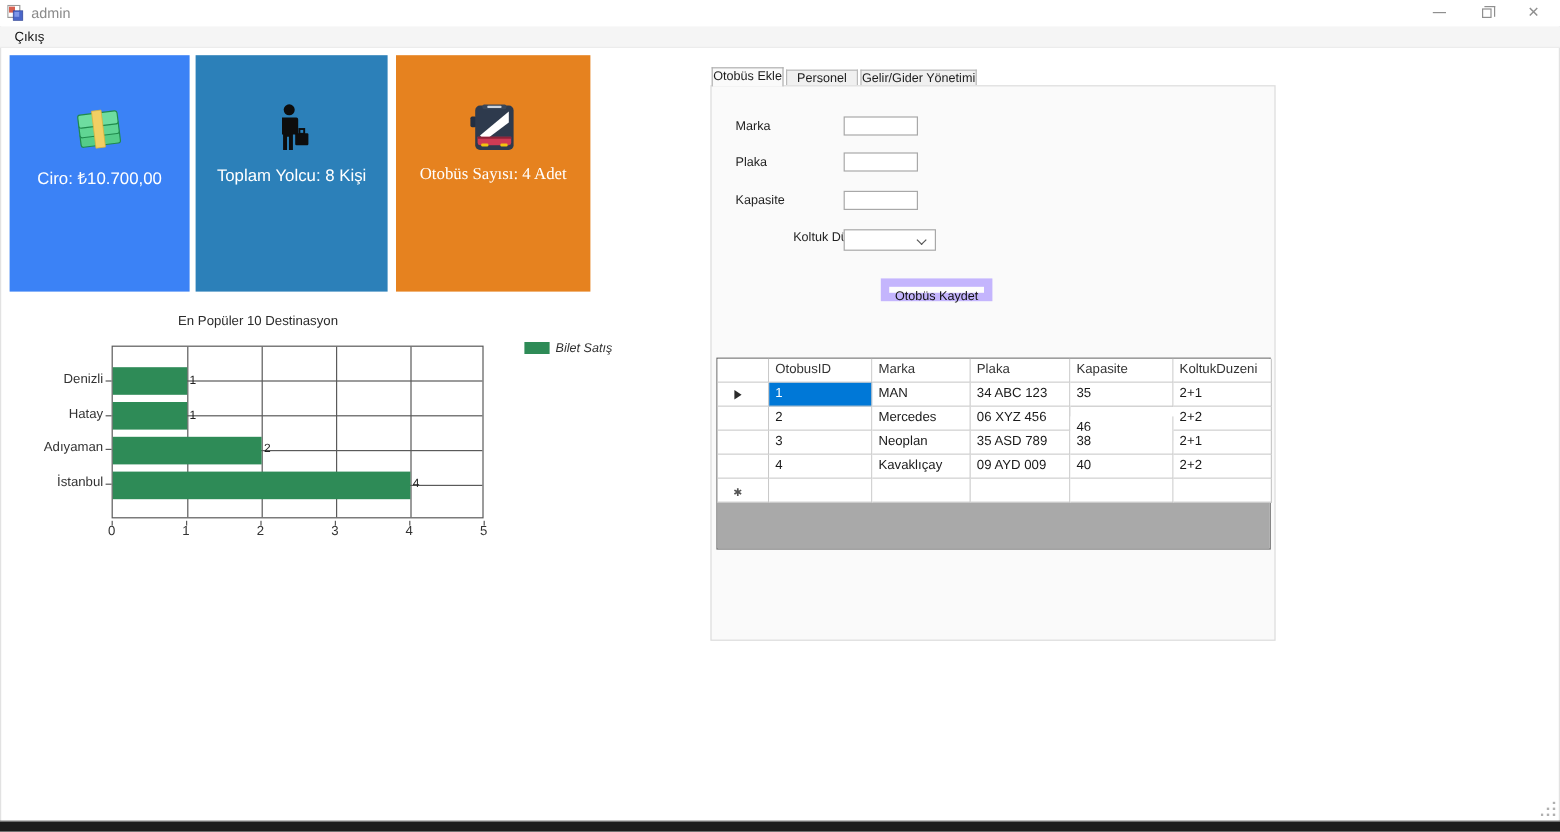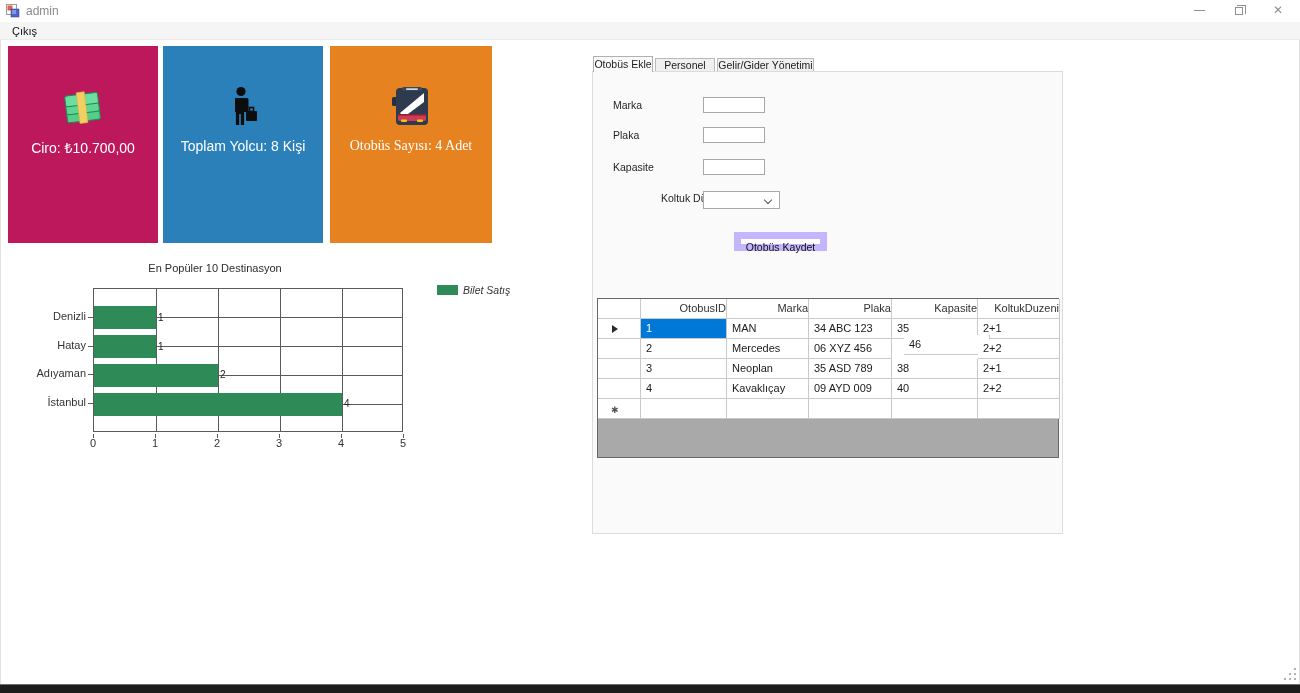--- a/index.html
+++ b/index.html
@@ -47,21 +47,21 @@
   .tabpage { position:absolute; left:592px; top:71px; width:471px; height:463px; background:#fafafa; border:1px solid #dcdcdc; }
   
   .flabel { position:absolute; font-size:10.5px; color:#1f1f1f; }
   .tbox { position:absolute; left:703px; width:62px; height:16px; border:1px solid #a8a8a8; background:#fff; font-size:11px; padding:0 2px; font-family:"Liberation Sans",sans-serif; }
   .combo { position:absolute; left:703px; top:191px; width:77px; height:18px; border:1px solid #a8a8a8; background:#fff; }
   .combo-arrow { position:absolute; right:8px; top:5px; width:6px; height:6px; border-right:1px solid #555; border-bottom:1px solid #555; transform:rotate(45deg); }
   .btn { position:absolute; left:734px; top:232px; width:93px; height:19px; background:#fdfdfd; border:7px solid #c4b5fd; font-size:10.5px; color:#111; text-align:center; line-height:17px; cursor:default; }
   
   .datagrid { position:absolute; left:597px; top:298px; width:462px; height:160px; border:1px solid #686868; background:#fff; }
   .gcell { position:absolute; height:20px; border-right:1px solid #c9c9c9; border-bottom:1px solid #c9c9c9; font-size:11px; color:#1a1a1a; line-height:19px; padding-left:5px; white-space:nowrap; overflow:hidden; background:#fff; }
-  .gheader { color:#333;text-align:right; }
+  .gheader { color:#333; }
   .gsel { background:#0078D7; color:#fff; }
   .rowhdr-arrow { position:absolute; left:14px; top:6px; width:0; height:0; border-left:6px solid #2b2b2b; border-top:4px solid transparent; border-bottom:4px solid transparent; }
   .rowhdr-star { position:absolute; left:13px; top:2px; font-size:9px; color:#555; }
   .grid-rest { position:absolute; left:0; top:120px; width:460px; height:38px; background:#a9a9a9; }
   
   .taskbar { position:absolute; left:0; top:684px; width:1300px; height:9px; background:#1c1c1c; border-top:1px solid #6f6f6f; }
   .resize-grip { position:absolute; left:1284px; top:668px; }
 </style>
 </head>
 <body>
@@ -81,21 +81,21 @@
       <span class="glyph-restore"></span>
     </div>
   <div class="win-btn win-btn-close">
       <span class="glyph-close">✕</span>
     </div>
 </div>
 <div class="menubar">
   <span class="menu-item">Çıkış</span>
 </div>
 
-<div class="tile" style="left: 8px; width: 150px; background: #be185d;">
+<div class="tile" style="left: 8px; width: 150px; background: #3b82f6;">
   <div class="tile-icon">
     <svg width="46" height="42" viewBox="0 0 46 42">
       <g transform="rotate(-7 23 21)">
         <rect x="6" y="24" width="33" height="11" rx="2" fill="#55cd88" stroke="#1f8a4d"></rect>
         <rect x="6" y="16" width="33" height="11" rx="2" fill="#60d593" stroke="#1f8a4d"></rect>
         <rect x="6" y="8" width="33" height="11" rx="2" fill="#6eddA0" stroke="#1f8a4d"></rect>
         <rect x="18" y="6" width="8" height="31" fill="#f2cf63" stroke="#d8b23c" stroke-width="0.6"></rect>
       </g>
     </svg>
   </div>
@@ -204,21 +204,21 @@
     </div>
     <div class="gcell gsel" style="left: 43px; top: 20px; width: 86px; background: rgb(0, 120, 215);">1</div>
     <div class="gcell " style="left: 129px; top: 20px; width: 82px;">MAN</div>
     <div class="gcell " style="left: 211px; top: 20px; width: 83px;">34 ABC 123</div>
     <div class="gcell " style="left: 294px; top: 20px; width: 86px;">35</div>
     <div class="gcell " style="left: 380px; top: 20px; width: 82px;">2+1</div>
     <div class="gcell " style="left: 0px; top: 40px; width: 43px;"></div>
     <div class="gcell " style="left: 43px; top: 40px; width: 86px;">2</div>
     <div class="gcell " style="left: 129px; top: 40px; width: 82px;">Mercedes</div>
     <div class="gcell " style="left: 211px; top: 40px; width: 83px;">06 XYZ 456</div>
-    <div class="gcell " style="left: 294px; top: 36px; width: 86px; margin-left: 12px;">46</div>
+    <div class="gcell " style="left: 294px; top: 48px; width: 86px;">46</div>
     <div class="gcell " style="left: 380px; top: 40px; width: 82px;">2+2</div>
     <div class="gcell " style="left: 0px; top: 60px; width: 43px;"></div>
     <div class="gcell " style="left: 43px; top: 60px; width: 86px;">3</div>
     <div class="gcell " style="left: 129px; top: 60px; width: 82px;">Neoplan</div>
     <div class="gcell " style="left: 211px; top: 60px; width: 83px;">35 ASD 789</div>
     <div class="gcell " style="left: 294px; top: 60px; width: 86px;">38</div>
     <div class="gcell " style="left: 380px; top: 60px; width: 82px;">2+1</div>
     <div class="gcell " style="left: 0px; top: 80px; width: 43px;"></div>
     <div class="gcell " style="left: 43px; top: 80px; width: 86px;">4</div>
     <div class="gcell " style="left: 129px; top: 80px; width: 82px;">Kavaklıçay</div>

